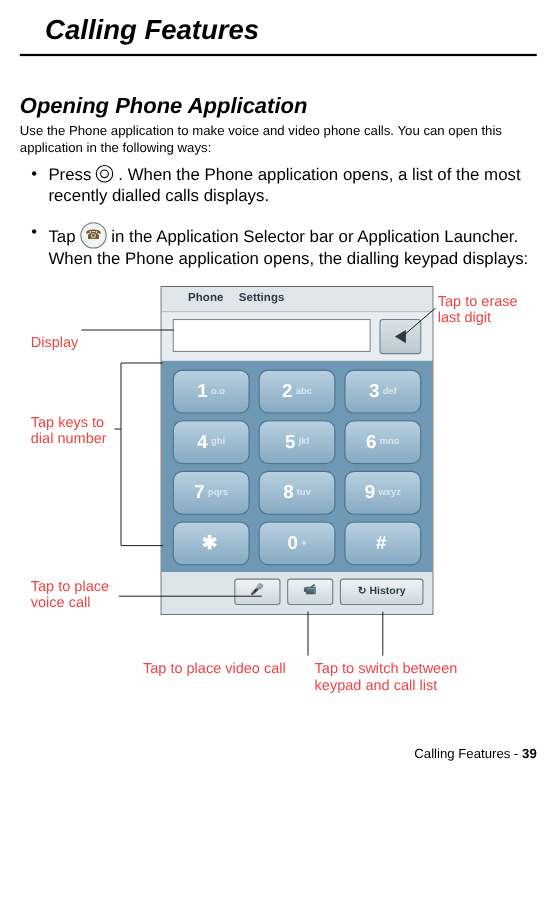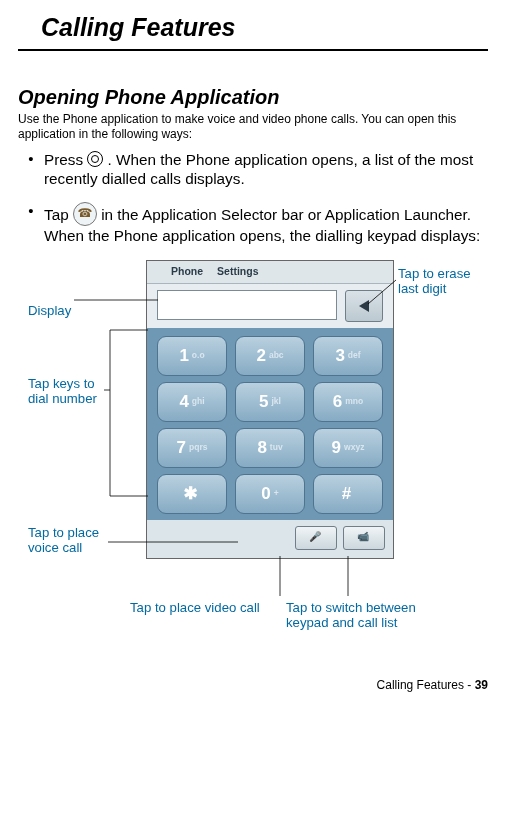--- a/index.html
+++ b/index.html
@@ -193,21 +193,21 @@
     font-size: 10px;
     color: #2b3a44;
     font-family: Verdana, Arial, sans-serif;
   }
   .bbtn.voice { width: 40px; }
   .bbtn.video { width: 40px; }
   .bbtn.history { width: 74px; font-weight: bold; font-size: 9.5px;}
   .label {
     position: absolute;
     font-size: 13.2px;
-    color: #0369a1;
+    color: #ef4444;
     line-height: 1.2;
   }
   .footer {
     text-align: right;
     font-size: 12px;
     margin-top: 8px;
   }
   .footer .pg {
     font-weight: bold;
   }
@@ -316,20 +316,23 @@
           <span class="sub"></span>
         </div>
     </div>
     <div class="shot-bottom">
       <div class="bbtn voice">
           <span>🎤</span>
         </div>
       <div class="bbtn video">
           <span>📹</span>
         </div>
+      <div class="bbtn history">
+          <span>↻ History</span>
+        </div>
     </div>
   </div>
 
   <div class="label" style="left:380px; top:6px; width:90px">Tap to erase last digit</div>
   <div class="label" style="left:10px; top:43px;">Display</div>
   <div class="label" style="left:10px; top:116px; width:80px">Tap keys to dial number</div>
   <div class="label" style="left:10px; top:265px; width:90px">Tap to place voice call</div>
   <div class="label" style="left:112px; top:340px;">Tap to place video call</div>
   <div class="label" style="left:268px; top:340px; width:140px">Tap to switch between keypad and call list</div>
 

